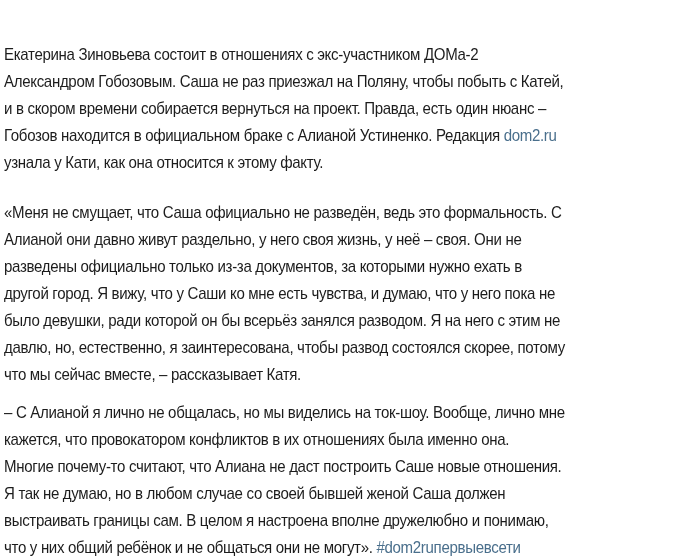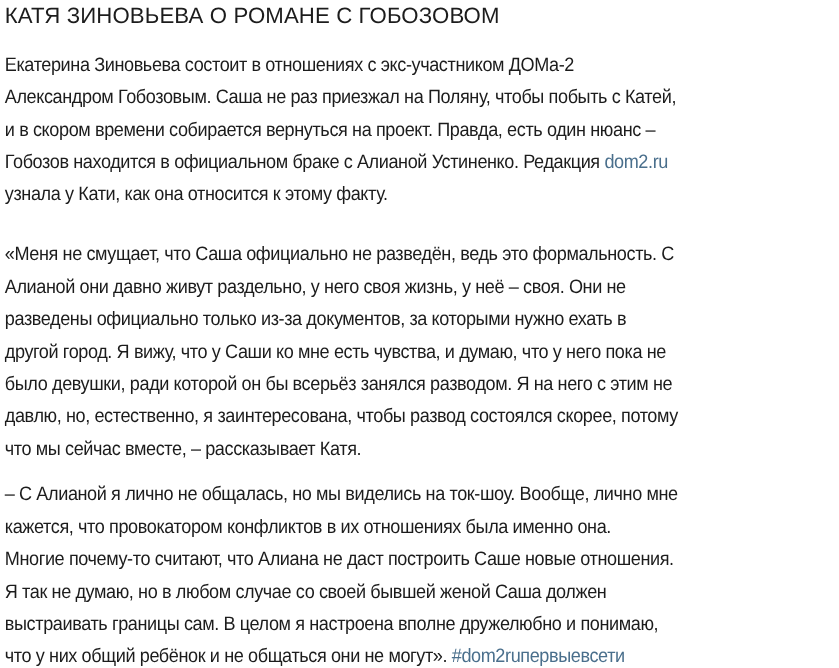--- a/index.html
+++ b/index.html
@@ -53,21 +53,20 @@
       cursor: pointer;
     }
     #p1 { top: 41px; }
     #p2 { top: 199px; }
     #p3 { top: 399px; }
   </style>
 </head>
 <body>
 
 <div class="page">
-  <h1 class="title">КАТЯ ЗИНОВЬЕВА О РОМАНЕ С ГОБОЗОВОМ</h1>
 
   <p class="para" id="p1">
     <span class="line">Екатерина Зиновьева состоит в отношениях с экс-участником ДОМа-2</span>
     <span class="line">Александром Гобозовым. Саша не раз приезжал на Поляну, чтобы побыть с Катей,</span>
     <span class="line">и в скором времени собирается вернуться на проект. Правда, есть один нюанс –</span>
     <span class="line"><span>Гобозов находится в официальном браке с Алианой Устиненко. Редакция </span><a class="link">dom2.ru</a></span>
     <span class="line">узнала у Кати, как она относится к этому факту.</span>
   </p>
 
   <p class="para" id="p2">

